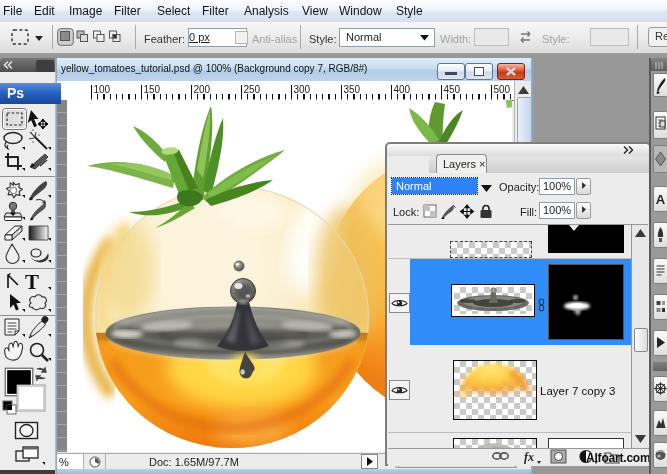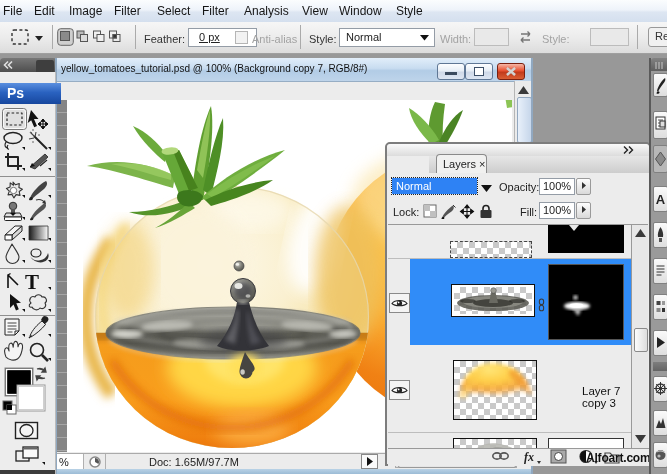--- a/index.html
+++ b/index.html
@@ -101,21 +101,21 @@
 <rect x="20" y="3" width="7" height="7" fill="#bbb" stroke="#555"></rect>
 <rect x="23.5" y="6.5" width="7" height="7" fill="#dcdcdc" stroke="#555"></rect>
 <rect x="36.5" y="3" width="7" height="7" fill="none" stroke="#555"></rect>
 <rect x="40" y="6.5" width="7" height="7" fill="#eee" stroke="#555"></rect>
 <rect x="52.5" y="3" width="7" height="7" fill="none" stroke="#555"></rect>
 <rect x="56" y="6.5" width="7" height="7" fill="none" stroke="#555"></rect>
 <rect x="56" y="6.5" width="3.5" height="3.5" fill="#333" stroke="#555"></rect>
 </svg>
 <div class="vsep" style="left:135px"></div>
 <span class="abs" style="left:144px;top:11px">Feather:</span>
-<div class="fld" style="left:188px;top:6px;width:57px;height:17px;line-height:17px;padding-left:10px;text-decoration:underline;">0 px</div>
+<div class="fld" style="left:188px;top:6px;width:57px;height:17px;line-height:17px;padding-left:0;text-decoration:underline;">0 px</div>
 <div class="abs" style="left:235px;top:9px;width:11px;height:11px;background:#f2f2f2;border:1px solid #b5b5b5;"></div>
 <span class="abs glabel" style="left:252px;top:11px">Anti-alias</span>
 <div class="vsep" style="left:300px"></div>
 <span class="abs" style="left:309px;top:11px">Style:</span>
 <div class="fld" style="left:339px;top:6px;width:88px;height:17px;line-height:17px;padding-left:6px;">Normal
 <svg class="abs" style="right:5px;top:5px" width="9" height="7">
           <path d="M0 1l9 0-4.5 5.5z" fill="#111"></path>
         </svg></div>
 <span class="abs glabel" style="left:440px;top:11px">Width:</span>
 <div class="dfld" style="left:474px;top:6px;width:33px;height:16px;"></div>
@@ -143,20 +143,33 @@
         </div>
     <div class="winbtn" style="left:408px">
           <div style="margin:3px auto 0;width:8px;height:7px;border:1.5px solid #3e5068;background:#fff"></div>
         </div>
     <div class="winbtn" id="btnclose" style="left:440px">
       <svg width="26" height="15" viewBox="0 0 26 15">
             <path d="M9 4l8 7M17 4l-8 7" stroke="#fff" stroke-width="2.6"></path>
             <path d="M9 4l8 7M17 4l-8 7" stroke="#555" stroke-width="3.6" opacity="0.25"></path>
           </svg>
     </div>
+  </div>
+  <div class="abs" id="ruler">
+  <svg width="457" height="19" style="position:absolute">
+          <text x="36.5" y="12" font-size="10" fill="#222">100</text>
+          <text x="86.5" y="12" font-size="10" fill="#222">150</text>
+          <text x="136.5" y="12" font-size="10" fill="#222">200</text>
+          <text x="186.5" y="12" font-size="10" fill="#222">250</text>
+          <text x="236.5" y="12" font-size="10" fill="#222">300</text>
+          <text x="286.5" y="12" font-size="10" fill="#222">350</text>
+          <text x="336.5" y="12" font-size="10" fill="#222">400</text>
+          <text x="386.5" y="12" font-size="10" fill="#222">450</text>
+          <text x="436.5" y="12" font-size="10" fill="#222">500</text>
+        </svg>
   </div>
   <div class="abs" id="vruler"></div>
   <div class="abs" id="cnv">
   <svg width="445" height="352" viewBox="0 0 445 352">
   <defs>
     <radialGradient id="tom2" cx="40%" cy="30%" r="70%">
       <stop offset="0%" stop-color="#ffd75e"></stop>
               <stop offset="50%" stop-color="#fcaf32"></stop>
       <stop offset="82%" stop-color="#f08114"></stop>
               <stop offset="100%" stop-color="#ec7810"></stop>
@@ -528,21 +541,21 @@
                 <stop offset="100%" stop-color="#f29a28" stop-opacity="0.25"></stop>
               </radialGradient>
           <filter id="tb">
                 <feGaussianBlur stdDeviation="2"></feGaussianBlur>
               </filter>
             </defs>
         <path d="M4 36 C8 12 24 1 40 2 C58 3 72 13 78 34 C68 26 54 36 40 34 C26 32 14 30 4 36 Z" fill="url(#tdg)" filter="url(#tb)"></path>
         <path d="M58 8 C68 14 75 24 78 34 C70 28 62 22 54 12 Z" fill="#f09a30" opacity="0.75" filter="url(#tb)"></path>
         <path d="M4 36 C10 24 20 12 30 8 C22 18 16 28 12 38 Z" fill="#fbc84e" opacity="0.5" filter="url(#tb)"></path>
       </svg></div>
-    <span class="abs" style="left:152px;top:160px;font-size:11.5px;color:#111;margin-left:42px;">Layer 7 copy 3</span>
+    <span class="abs" style="left:152px;top:160px;font-size:11.5px;color:#111;">Layer 7 copy 3</span>
     <div class="abs" style="left:0;top:207px;width:243px;height:1px;background:#bdbdbd"></div>
 
     <div class="abs checker" style="left:65px;top:213px;width:82px;height:11px;border:1px solid #111;border-bottom:none;">
       <svg width="82" height="11" viewBox="0 0 82 11">
         <path d="M18 11 C24 2 38 -1 50 3 C58 5 64 9 66 11 Z" fill="#b8b8b2" opacity="0.9"></path>
         <path d="M30 11 C36 5 46 4 54 8 L56 11 Z" fill="#8f8f88"></path>
       </svg></div>
     <div class="abs" style="left:160px;top:213px;width:76px;height:10px;background:#fff;border:1px solid #333;border-bottom:none;box-sizing:border-box;"></div>
   </div>
   <div class="abs" id="lvscroll">

